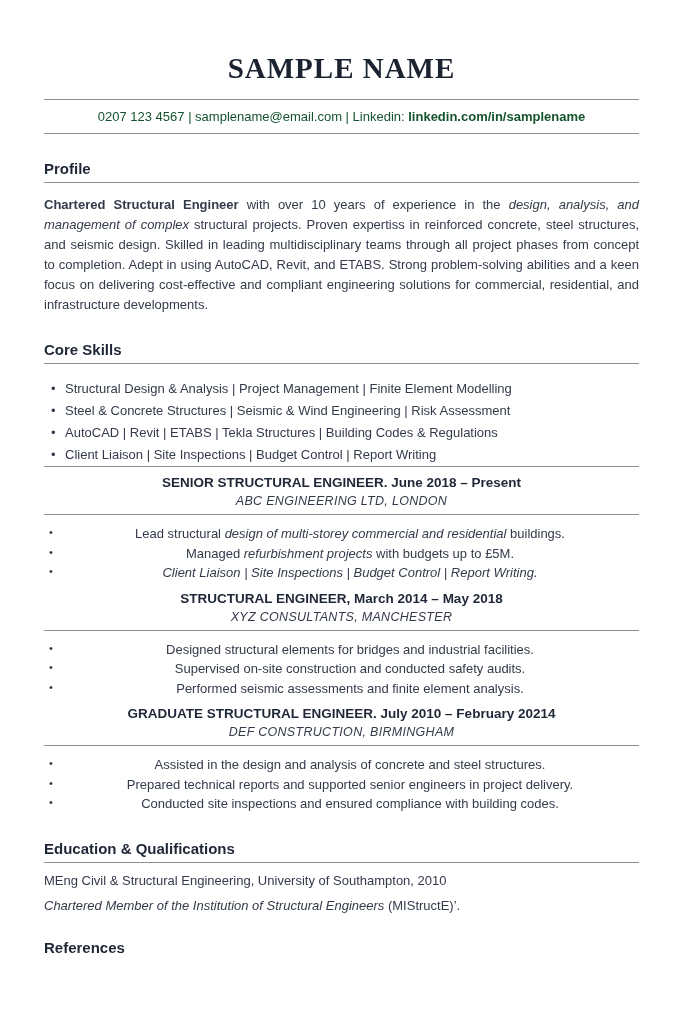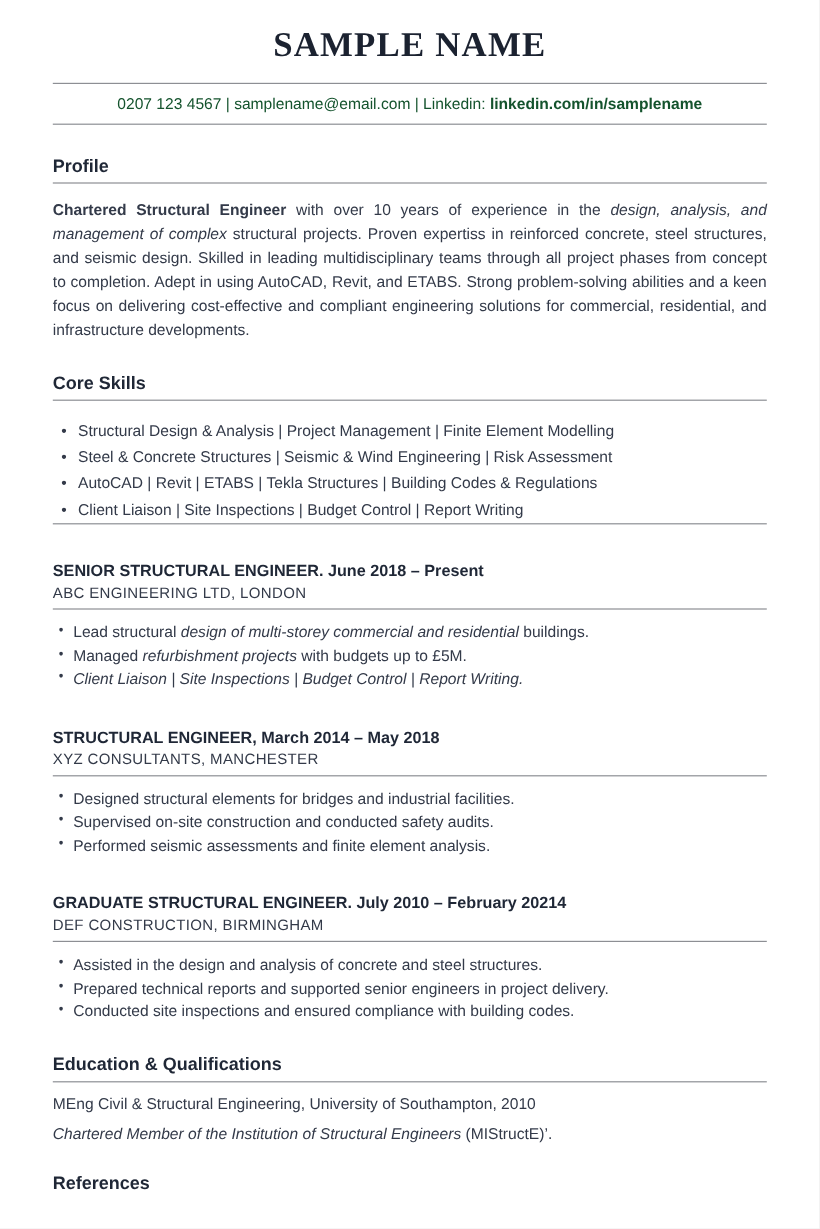--- a/index.html
+++ b/index.html
@@ -1,21 +1,21 @@
 <!DOCTYPE html>
 <html><head>
 <meta charset="utf-8">
 <style>
   * { box-sizing: border-box; }
   html, body { margin: 0; padding: 0; background: #e8e8e8; }
   .page {
     width: 683px; height: 1024px; margin: 0 auto; background: #ffffff;
     font-family: "Liberation Sans", sans-serif; color: #333a49; overflow: hidden;
   }
-  .inner { padding: 12px 44px 0 44px; }
+  .inner { padding: 42px 44px 0 44px; }
 
   .rule { border-top: 1px solid #8d8f94; height: 0; }
 
   h1.name {
     font-family: "Liberation Serif", serif; font-weight: 600;
     font-size: 29px; letter-spacing: 1px; text-align: center;
     color: #1b2230; margin: 10px 0 14px 0;
   }
   .contact { text-align: center; font-size: 13px; margin: 9px 0; color: #14532d; }
 
@@ -23,23 +23,23 @@
     font-size: 15px; font-weight: 700; color: #1f2736; margin: 26px 0 5px 0;
   }
   .para {
     font-size: 13px; line-height: 20px; text-align: justify; margin: 12px 0 0 0;
   }
 
   ul.skills { list-style: none; margin: 14px 0 0 0; padding: 0; }
   ul.skills li { font-size: 13px; line-height: 22px; padding-left: 21px; position: relative; }
   ul.skills li::before { content: "•"; position: absolute; left: 7px; top: 0; }
 
-  .job { margin-top: 31px; }
+  .job { margin-top: 8px; text-align: center; }
   h3.job-title { font-size: 13.5px; font-weight: 700; color: #1f2736; margin: 0; }
-  .company { font-size: 12.5px; letter-spacing: 0.3px; margin-top: 4px; color: #333a49; }
+  .company { font-size: 12.5px; letter-spacing: 0.3px; margin-top: 4px; color: #333a49; font-style: italic; }
   .job-rule { margin-top: 6px; }
   ul.job-bullets { list-style: none; margin: 9px 0 0 0; padding: 0; }
   ul.job-bullets li { font-size: 13px; line-height: 19.5px; padding-left: 17px; position: relative; }
   ul.job-bullets li::before { content: "•"; position: absolute; left: 5px; top: -1px; font-size: 11px; }
 
   .edu-line { font-size: 13px; line-height: 15px; margin: 10px 0 0 0; }
 
   .n { }
   .i { font-style: italic; }
   .bold { font-weight: 700; }

